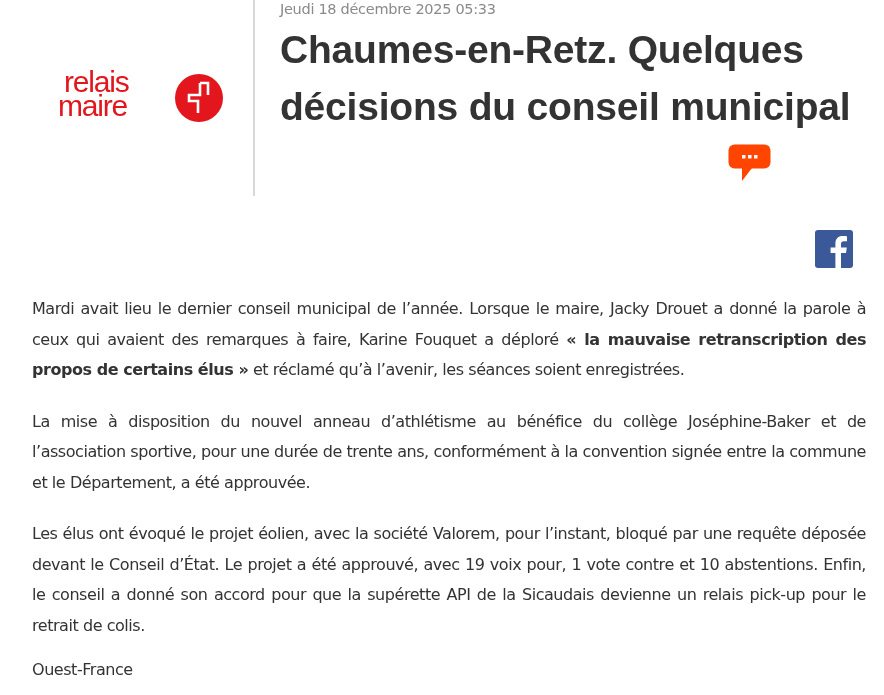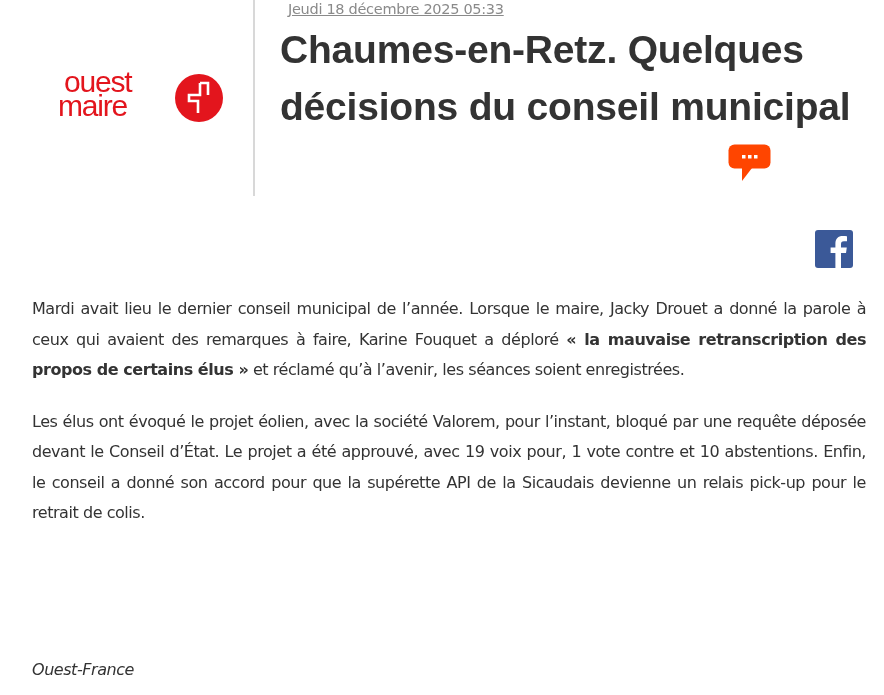--- a/index.html
+++ b/index.html
@@ -45,27 +45,26 @@
     .divider {
       position: absolute;
       left: 253px;
       top: 0;
       width: 2px;
       height: 196px;
       background: #d8d8d8;
     }
     .date {
       position: absolute;
-      left: 288px;
+      left: 280px;
       top: 1px;
       font-family: "DejaVu Sans", sans-serif;
       font-size: 14.5px;
       color: #8a8a8a;
       letter-spacing: -0.3px;
-      text-decoration: underline;
     }
     .title {
       position: absolute;
       left: 280px;
       top: 21px;
       width: 580px;
       margin: 0;
       font-family: Liberation Sans, sans-serif;
       font-weight: bold;
       font-size: 39px;
@@ -108,29 +107,28 @@
     }
     .article strong { font-weight: bold; }
     .signature {
       position: absolute;
       left: 32px;
       top: 660px;
       font-family: "DejaVu Sans", sans-serif;
       font-size: 16px;
       color: #333333;
       letter-spacing: -0.45px;
-      font-style: italic;
     }
   </style>
 </head>
 <body>
 
 <div class="logo">
   <div class="logo-text">
-    <span class="l1">ouest</span>
+    <span class="l1">relais</span>
     <span class="l2">maire</span>
   </div>
   <svg class="logo-circle" viewBox="0 0 48 48">
     <circle cx="24" cy="24" r="24" fill="#e3151d"></circle>
     <path d="M25 9 L25 21 L14 21 L14 27 L23 27 L23 39" fill="none" stroke="#ffffff" stroke-width="2.6"></path>
     <path d="M25 9 L33 9 L33 21" fill="none" stroke="#ffffff" stroke-width="2.6"></path>
     <path d="M23 39 L15 39" fill="none" stroke="#e3151d" stroke-width="0"></path>
     <path d="M33 21 L33 27 L25 27" fill="none" stroke="#ffffff" stroke-width="0"></path>
   </svg>
 </div>
@@ -153,16 +151,17 @@
 
 <div class="fb-btn">
   <svg width="38" height="38" viewBox="0 0 38 38">
     <rect x="0" y="0" width="38" height="38" rx="3" ry="3" fill="#3b5998"></rect>
     <path d="M26 38 L26 23 L31 23 L31.8 17.5 L26 17.5 L26 14 C26 12.3 26.6 11.2 29 11.2 L32 11.2 L32 6.3 C31.3 6.2 29.6 6 27.6 6 C23.3 6 20.4 8.6 20.4 13.4 L20.4 17.5 L15.6 17.5 L15.6 23 L20.4 23 L20.4 38 Z" fill="#ffffff"></path>
   </svg>
 </div>
 
 <div class="article">
   <p><span>Mardi avait lieu le dernier conseil municipal de l’année. Lorsque le maire, Jacky Drouet a donné la parole à ceux qui avaient des remarques à faire, Karine Fouquet a déploré </span><strong>« la mauvaise retranscription des propos de certains élus »</strong><span> et réclamé qu’à l’avenir, les séances soient enregistrées.</span></p>
+  <p>La mise à disposition du nouvel anneau d’athlétisme au bénéfice du collège Joséphine-Baker et de l’association sportive, pour une durée de trente ans, conformément à la convention signée entre la commune et le Département, a été approuvée.</p>
   <p>Les élus ont évoqué le projet éolien, avec la société Valorem, pour l’instant, bloqué par une requête déposée devant le Conseil d’État. Le projet a été approuvé, avec 19 voix pour, 1 vote contre et 10 abstentions. Enfin, le conseil a donné son accord pour que la supérette API de la Sicaudais devienne un relais pick-up pour le retrait de colis.</p>
 </div>
 
 <div class="signature">Ouest-France</div>
 
 </body></html>

